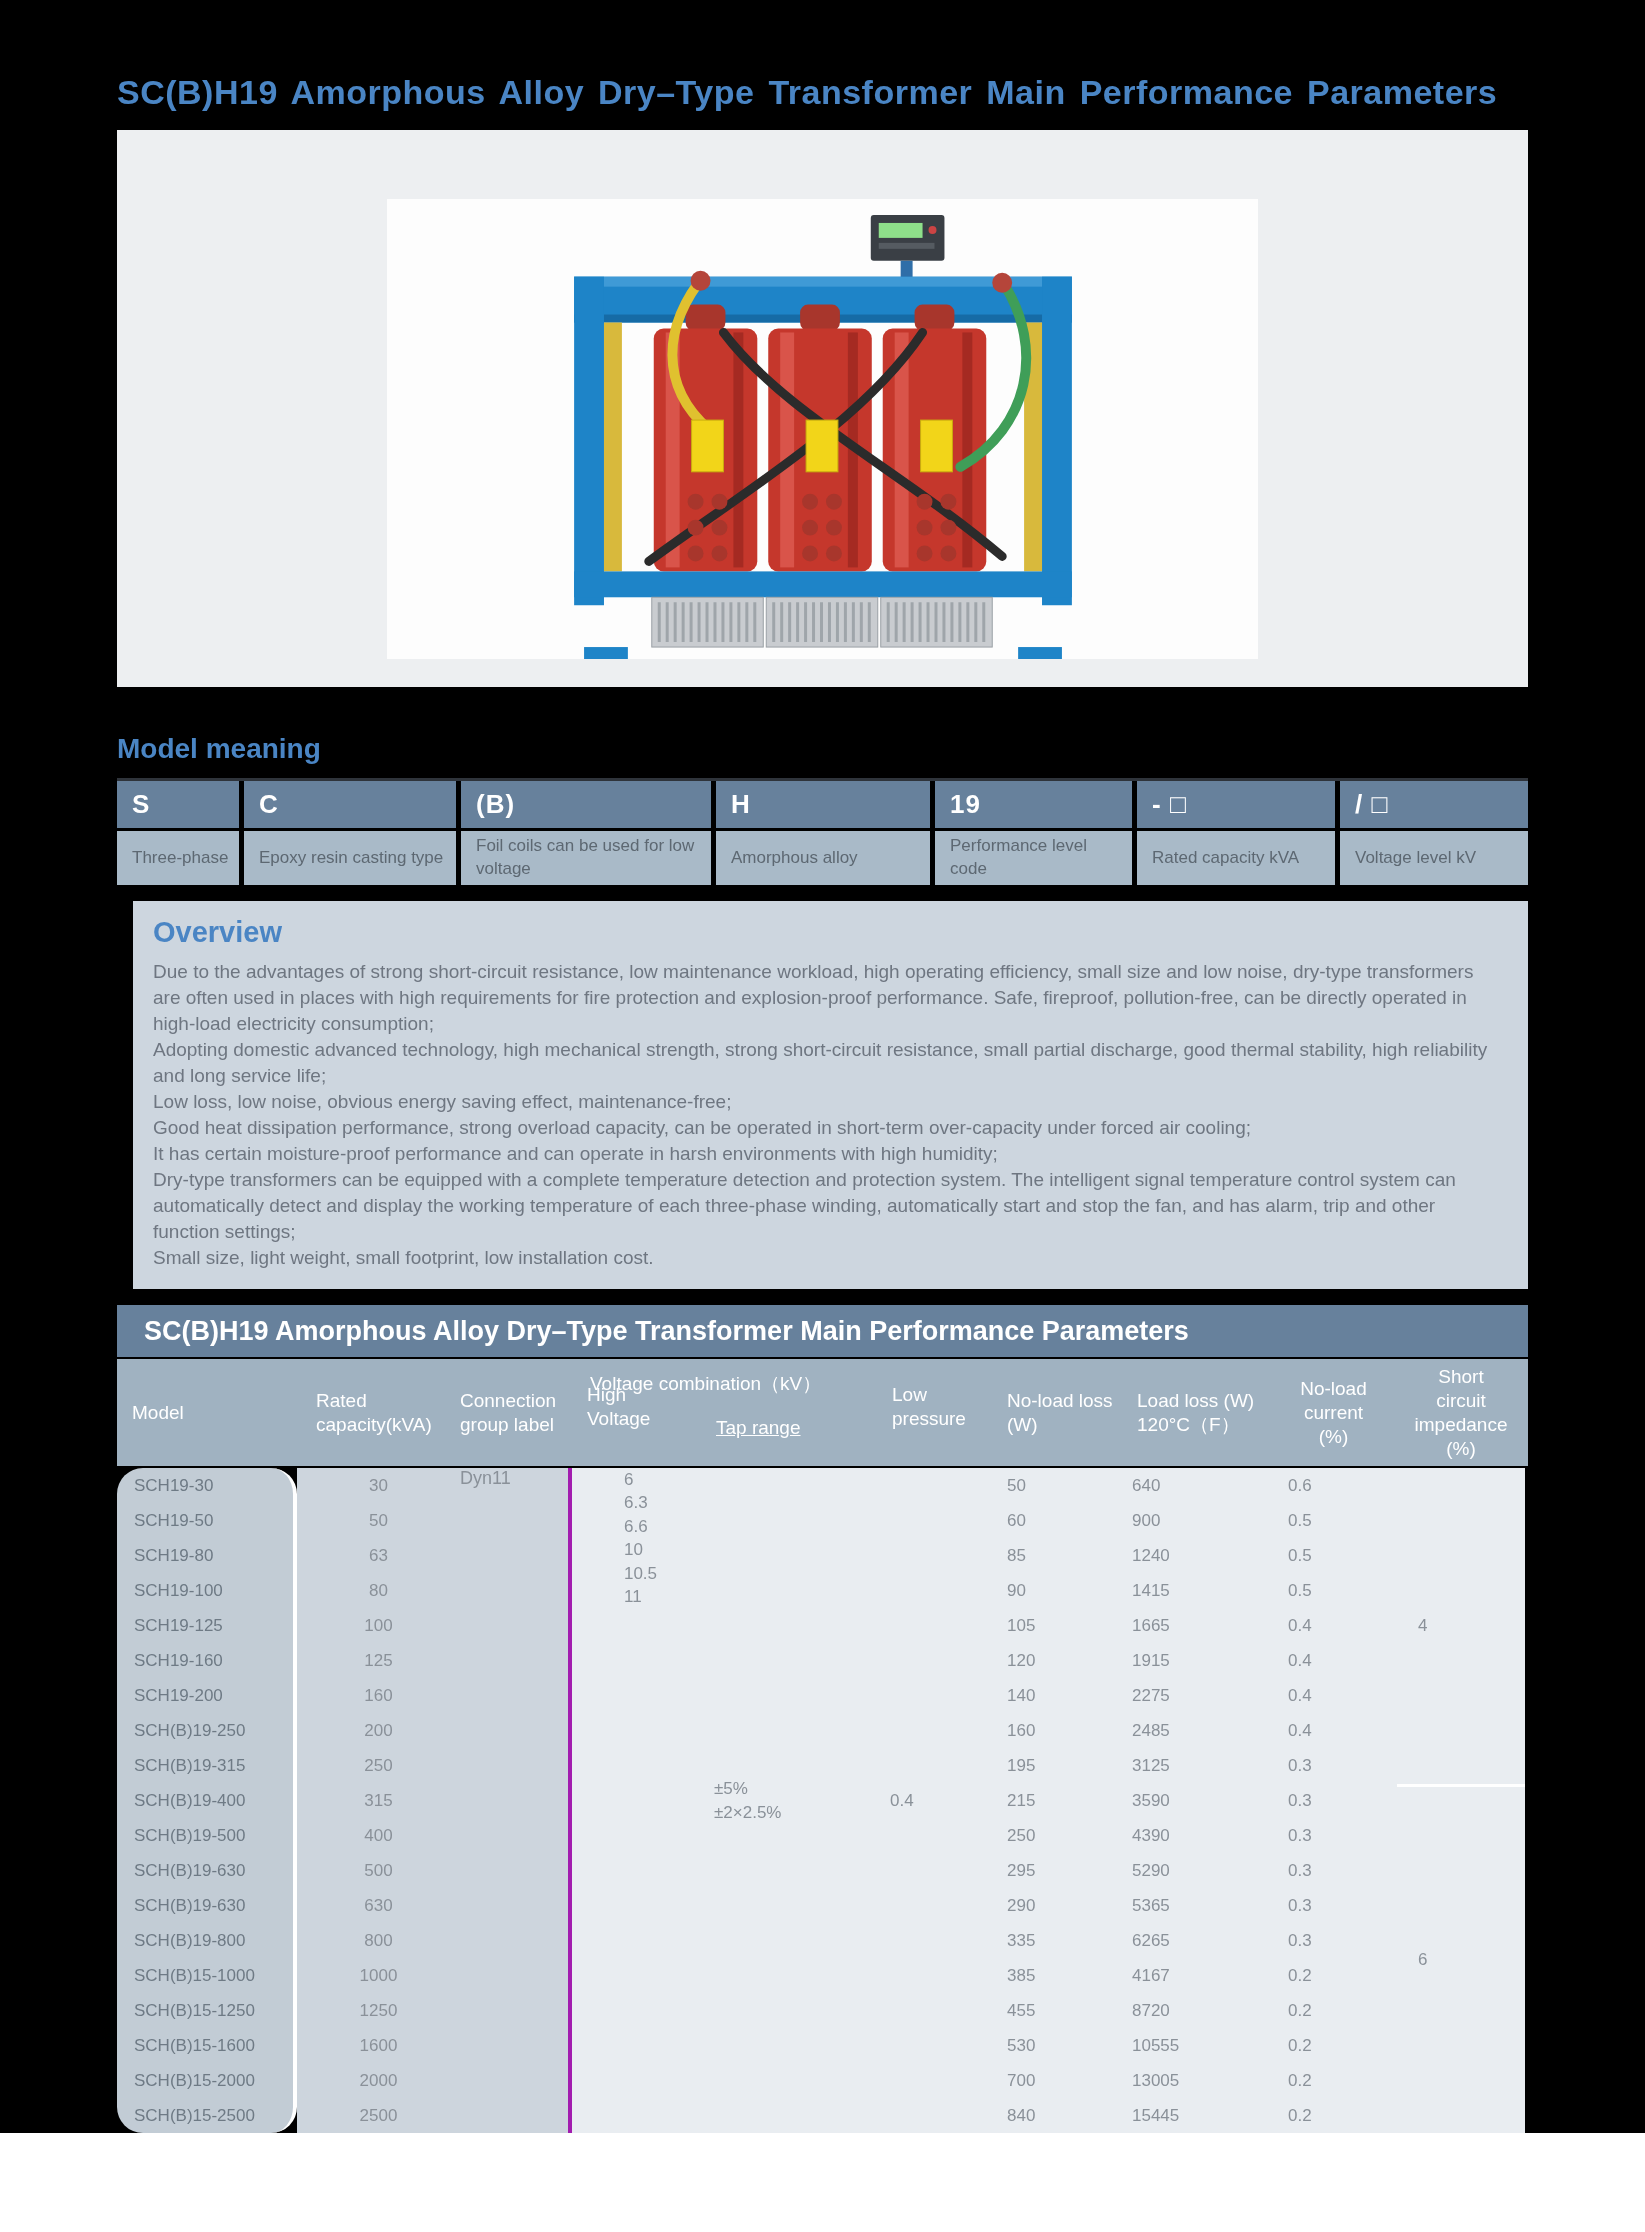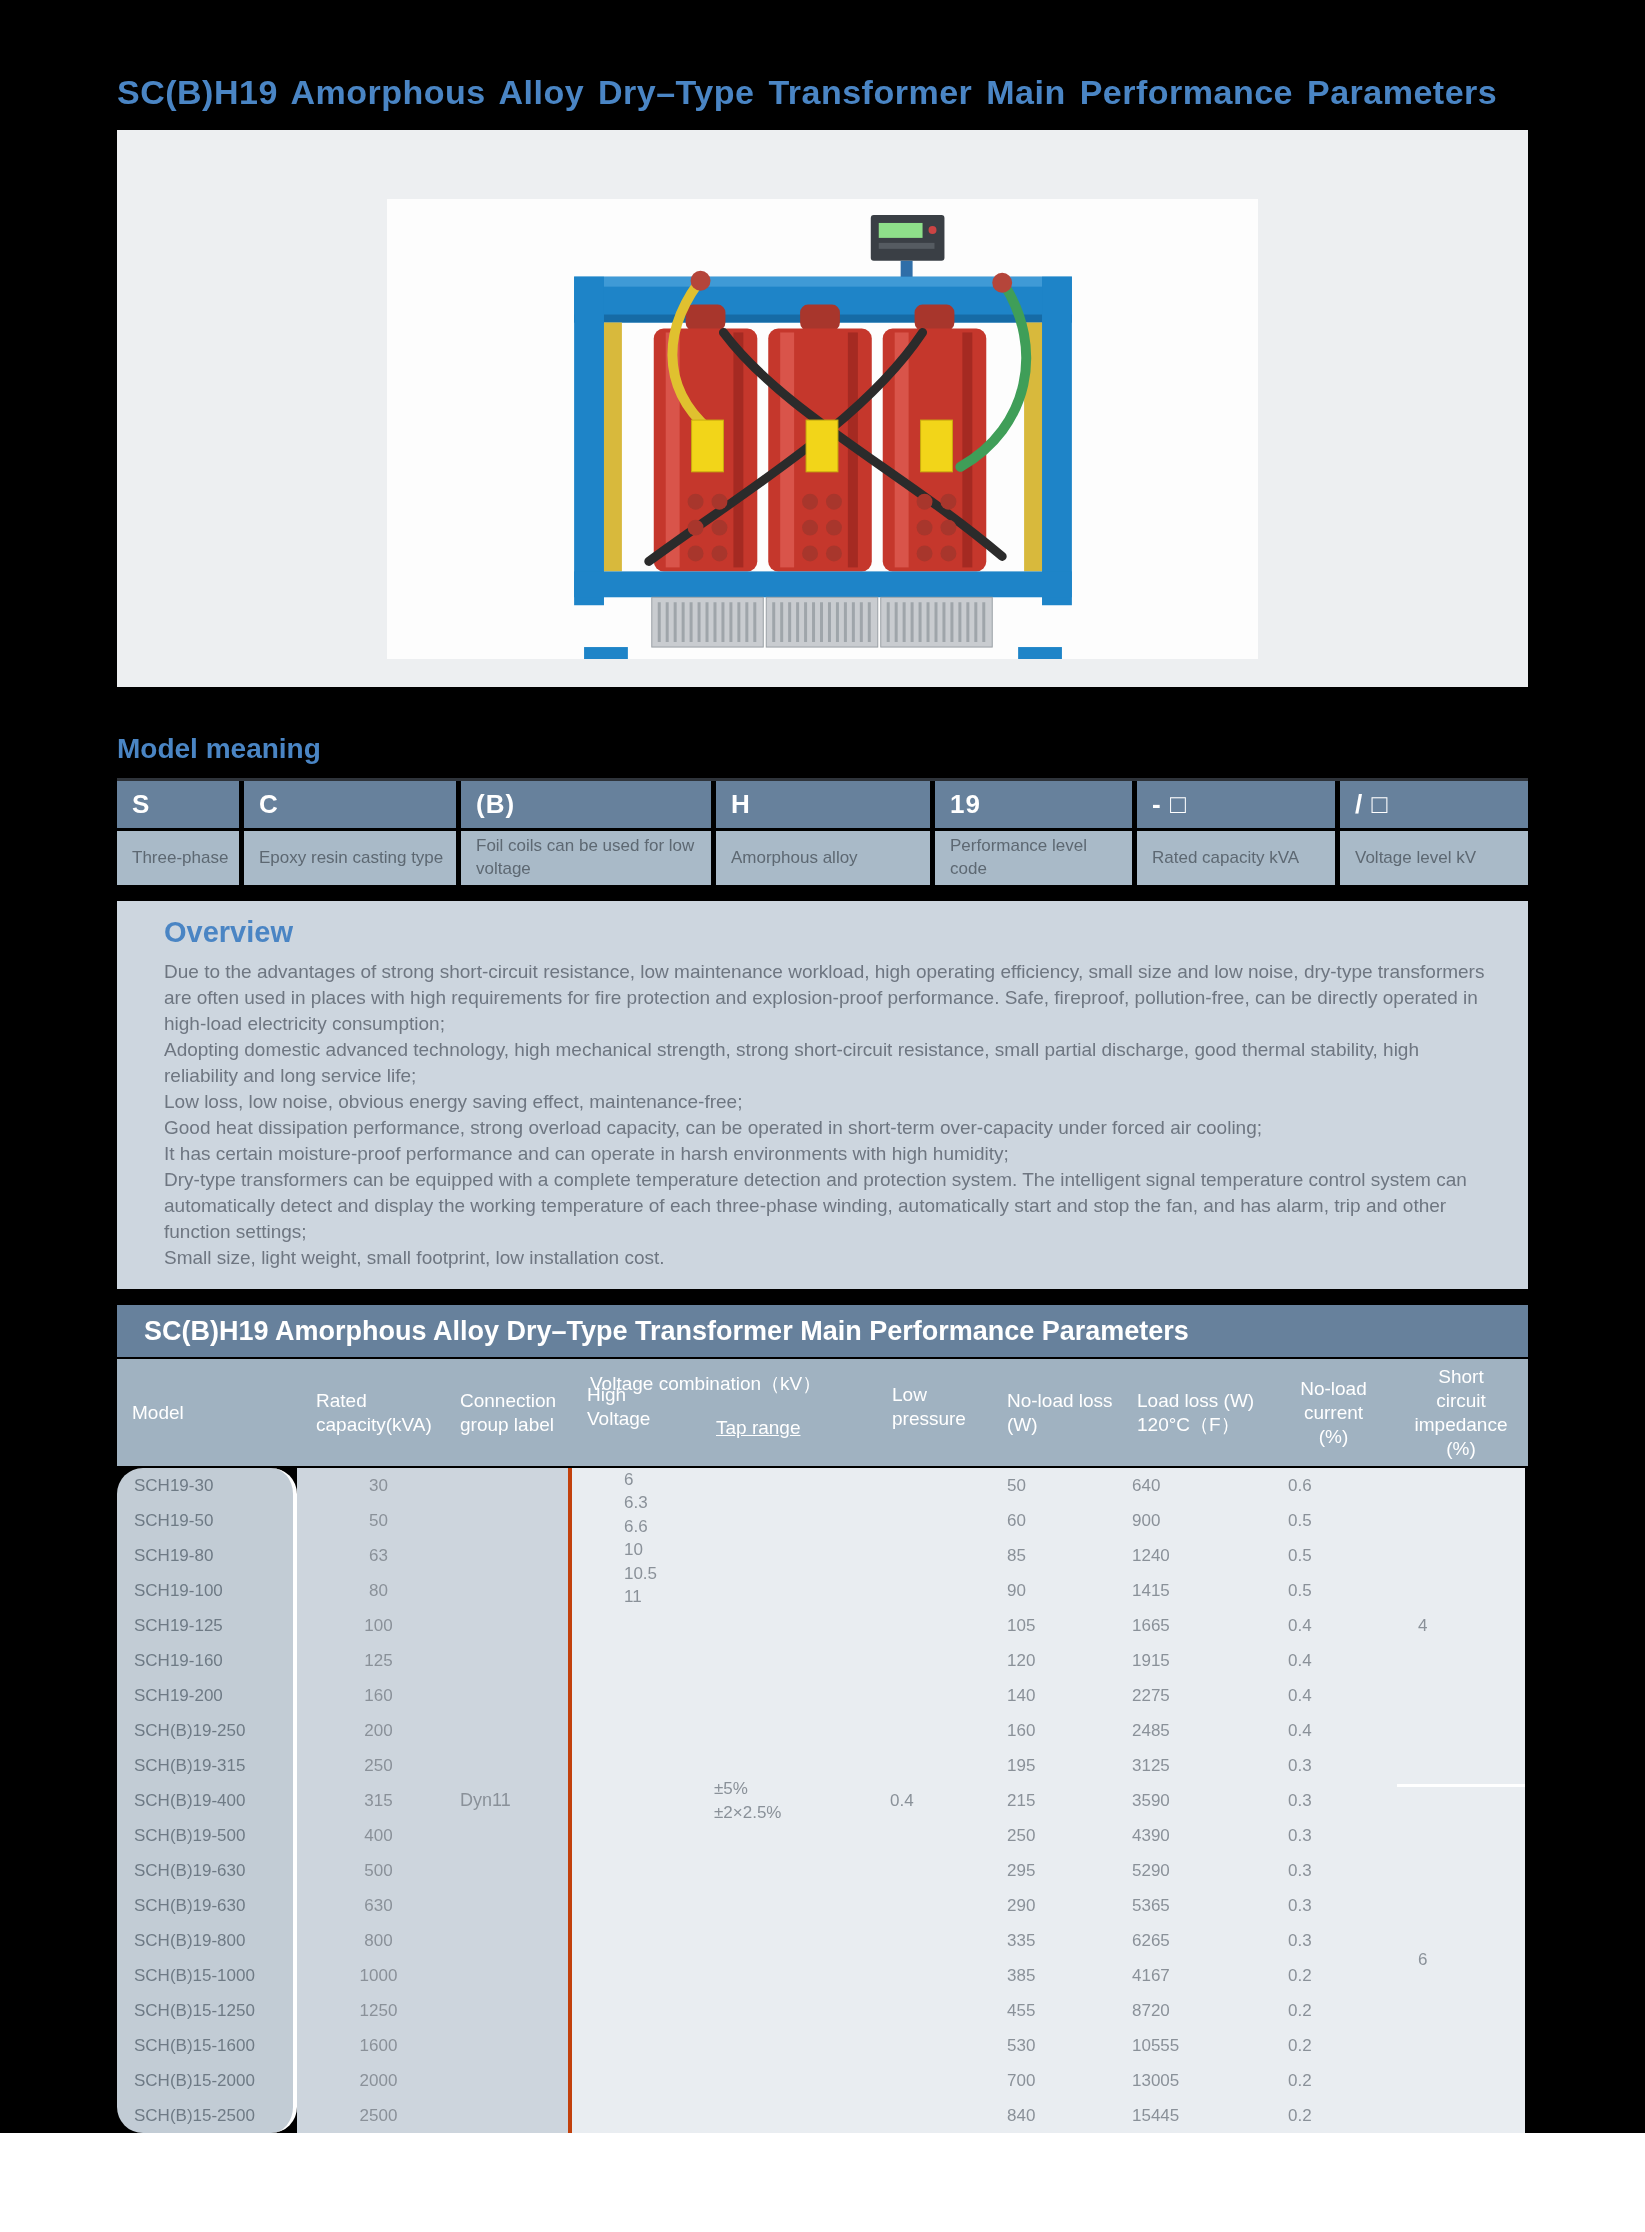--- a/index.html
+++ b/index.html
@@ -22,21 +22,21 @@
   .mm-table { margin-top:13px; border-top:3px solid #2f343b; display:flex; gap:5px; }
   .mm-col { display:flex; flex-direction:column; }
   .mm-col:nth-child(1){ width:122px; } .mm-col:nth-child(2){ width:212px; }
   .mm-col:nth-child(3){ width:250px; } .mm-col:nth-child(4){ width:214px; }
   .mm-col:nth-child(5){ width:197px; } .mm-col:nth-child(6){ width:198px; }
   .mm-col:nth-child(7){ width:188px; }
   .mm-code { height:47px; margin-bottom:3px; background:#67819c; color:#ffffff; font-size:26px; font-weight:bold; display:flex; align-items:center; padding-left:15px; letter-spacing:1px; }
   .mm-desc { height:54px; background:#a9bac8; color:#5d6872; font-size:17px; line-height:1.35; display:flex; align-items:center; padding:4px 10px 4px 15px; }
 
   
-  .overview { margin-top:16px; background:#cdd6df; padding:15px 32px 18px 47px; }
+  .overview { margin-top:16px; background:#cdd6df; padding:15px 32px 18px 20px;margin-left:16px; }
   .overview .sec-heading { margin-top:0; font-size:29px; }
   .overview-lines { margin-top:10px; color:#6e7681; font-size:19px; line-height:26px; }
 
   
   .main-table { margin-top:16px; }
   .mt-titlebar { height:52px; background:#67819c; color:#fff; font-size:27px; font-weight:bold; display:flex; align-items:center; padding-left:27px; margin-bottom:2px; }
   .mt-header { position:relative; height:107px; background:#a0b2c1; color:#ffffff; font-size:19px; line-height:24px; display:grid; grid-template-columns:180px 149px 126px 124px 162px 119px 139px 154px 127px 128px; margin-bottom:2px; }
   .hcell { display:flex; flex-direction:column; justify-content:center; }
   .hcell.pad15 { padding-left:15px; } .hcell.pad19 { padding-left:19px; }
   .hcell.pad14 { padding-left:14px; } .hcell.pad30 { padding-left:30px; }
@@ -47,21 +47,21 @@
   .vc-span { position:absolute; left:456px; top:13px; padding-left:17px; white-space:nowrap; }
 
   
   .mt-body { display:flex; }
   .bcol { display:flex; flex-direction:column; }
   .cell { height:35px; line-height:35px; font-size:17px; color:#8a9199; white-space:nowrap; }
   .col-model { width:180px; background:#c2ccd5; border-right:4px solid #fff;border-radius:26px; }
   .col-model .cell { color:#6e7a85; padding-left:17px; }
   .col-capacity { width:149px; background:#cdd5dd;text-align:center; }
   .col-capacity .cell { padding-left:14px; }
-  .col-connection { width:126px; background:#cdd5dd; border-right:4px solid #c2410c; display:flex; align-items:center; justify-content:flex-start; }
+  .col-connection { width:126px; background:#cdd5dd; border-right:4px solid #a21caf; display:flex; justify-content:flex-start; }
   .col-connection .merged-text { padding-left:14px; font-size:18px; color:#8a9199; }
   .col-hv { width:124px; background:#e9edf1; display:flex; justify-content:center; }
   .col-hv .hv-lines { padding-left:13px; font-size:17px; color:#8a9199; line-height:23.4px; }
   .col-tap { width:162px; background:#e9edf1; display:flex; flex-direction:column; justify-content:center; }
   .col-tap .cellline { padding-left:18px; font-size:17px; color:#8a9199; line-height:24px; }
   .col-low { width:119px; background:#e9edf1; display:flex; align-items:center; }
   .col-low .merged-text { padding-left:32px; font-size:17px; color:#8a9199; }
   .col-noload { width:139px; background:#e9edf1; }
   .col-noload .cell { padding-left:30px; }
   .col-loadloss { width:154px; background:#e9edf1; }

